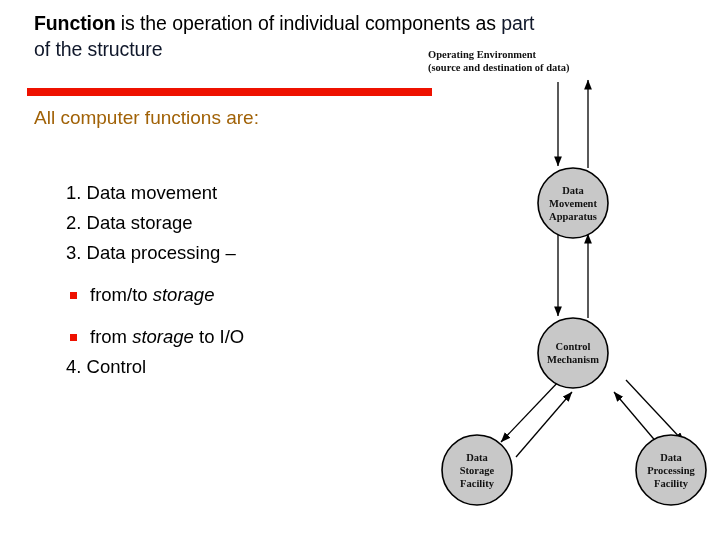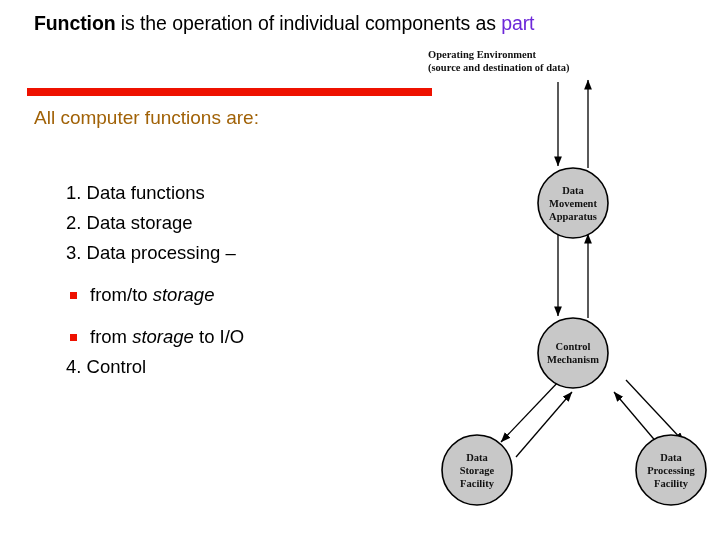--- a/index.html
+++ b/index.html
@@ -21,21 +21,21 @@
     position: absolute;
     left: 34px;
     top: 10px;
     width: 660px;
     font-size: 19.5px;
     line-height: 26px;
     color: #000000;
     letter-spacing: -0.1px;
   }
   .title-bold { font-weight: bold; }
-  .title-accent { color: #6d28d9; margin-top: 48px; }
+  .title-accent { color: #0f172a; margin-top: 48px; }
 
   
   .red-rule {
     position: absolute;
     left: 27px;
     top: 88px;
     width: 405px;
     height: 8px;
     background: #EE1100;
   }
@@ -101,31 +101,32 @@
     fill: #111111;
   }
 </style>
 </head>
 <body>
 
 <div id="slide">
 
   <div class="title-block">
     <span class="title-bold">Function</span><span> is the operation of individual components as </span><span class="title-accent">part</span><br>
+    <span class="title-accent">of the structure</span>
   </div>
 
   <div class="red-rule"></div>
 
   <div class="lead">All computer functions are:</div>
 
   <div class="list">
 
     <div class="row">
       <span>1.</span>
-      <span>Data functions</span>
+      <span>Data movement</span>
     </div>
 
     <div class="row">
       <span>2.</span>
       <span>Data storage</span>
     </div>
 
     <div class="row">
       <span>3.</span>
       <span>Data processing –</span>

